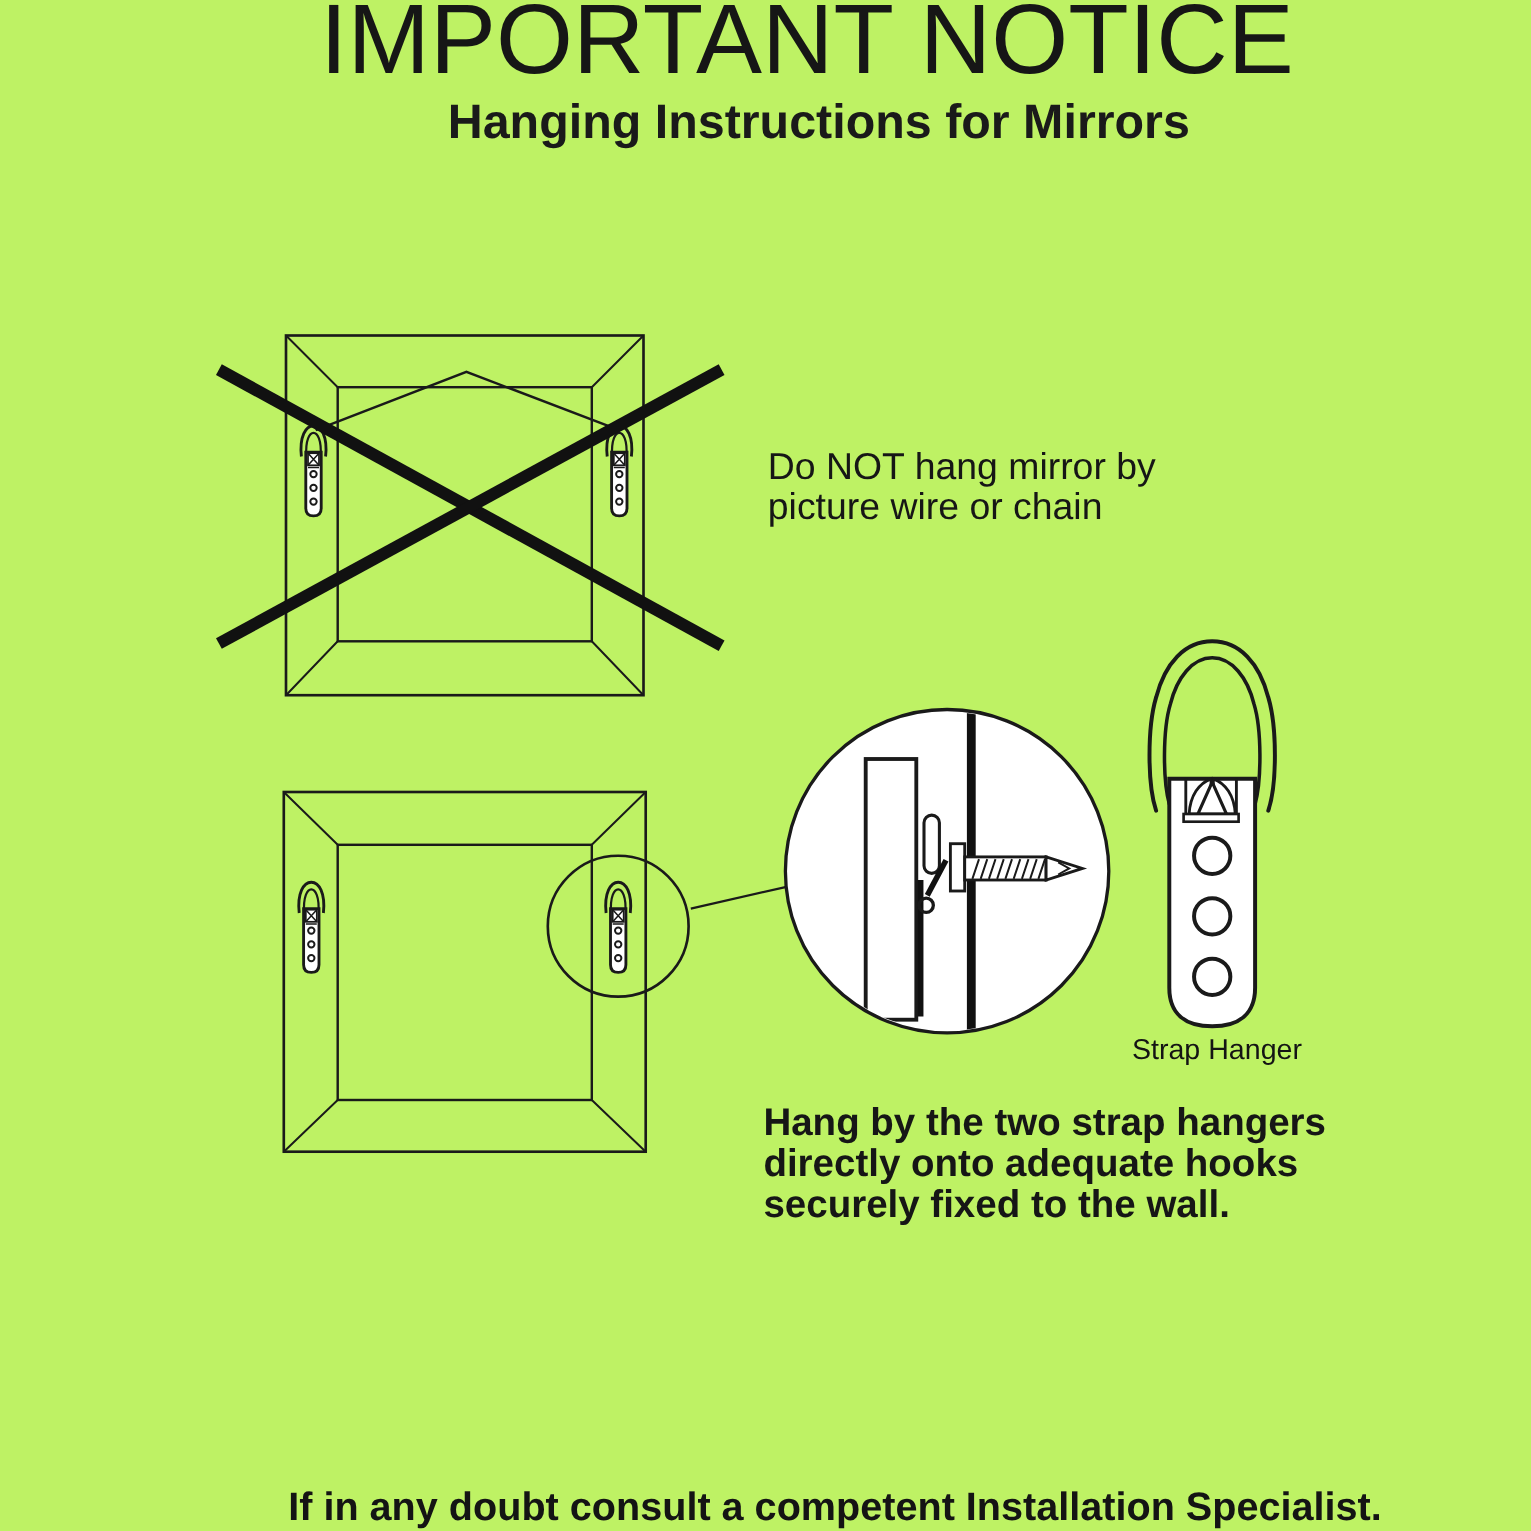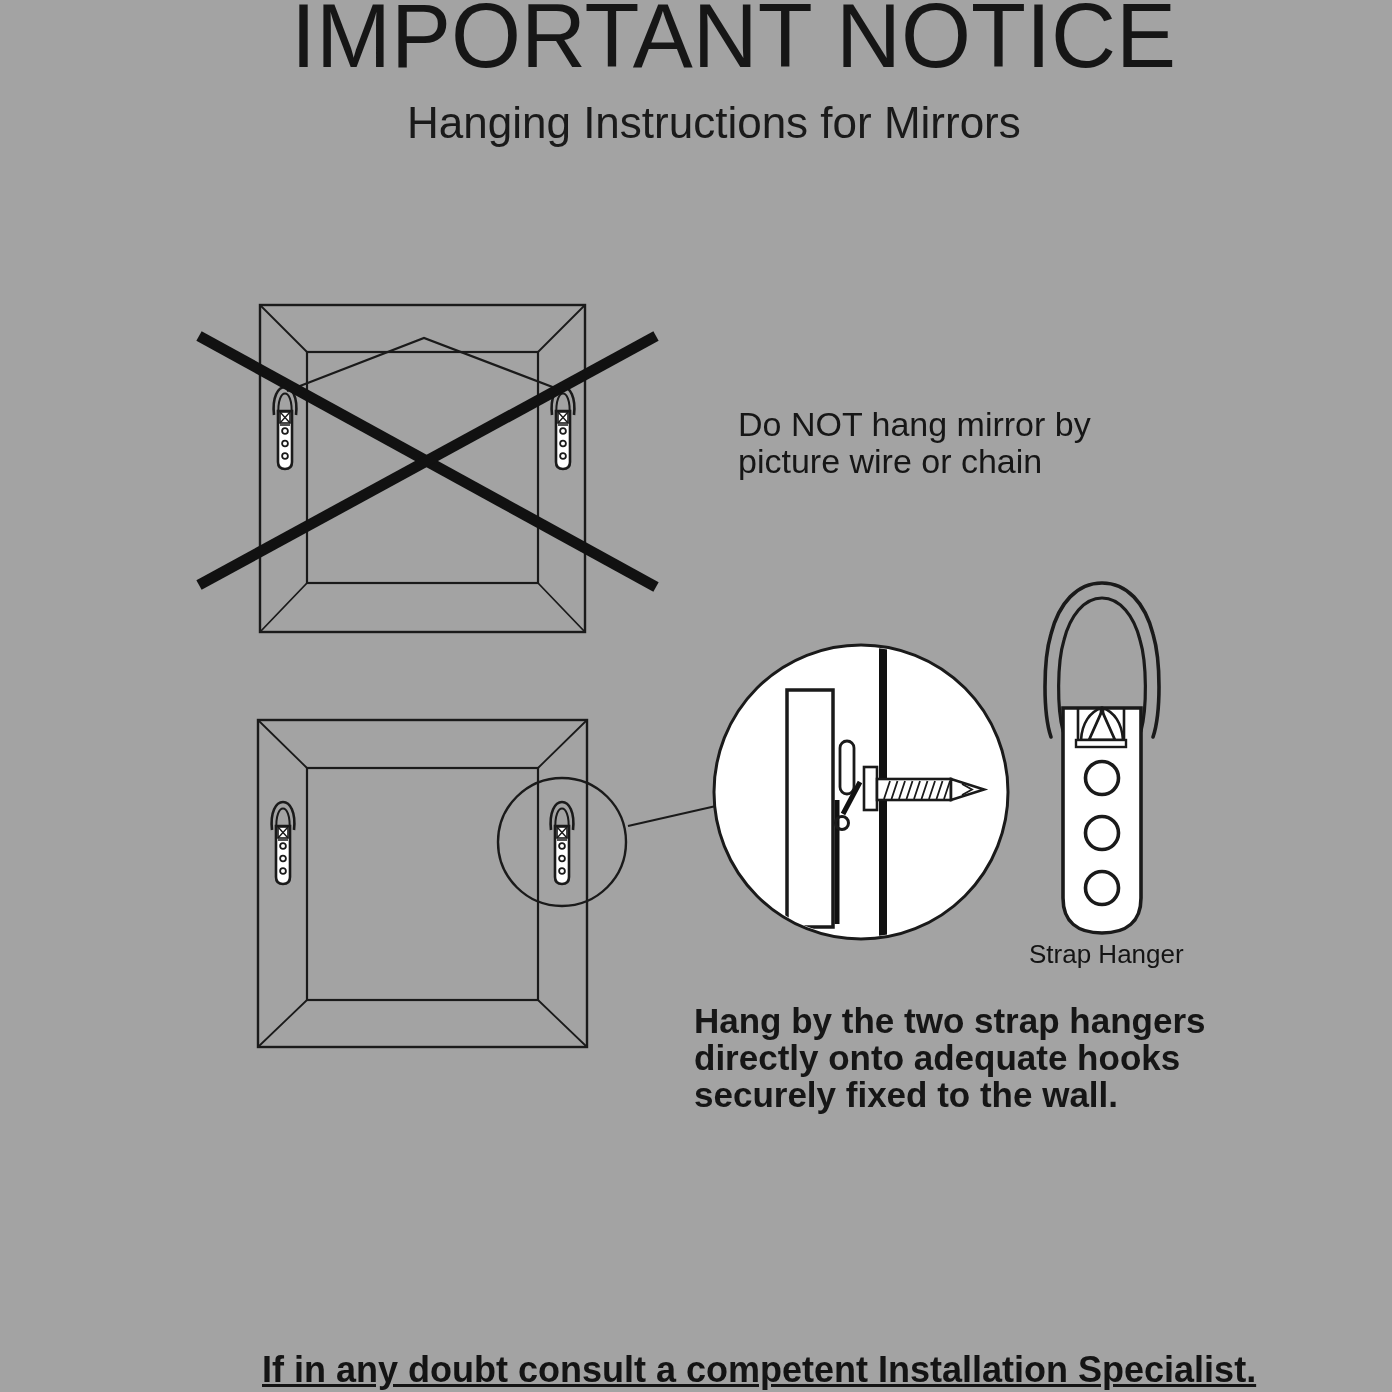--- a/index.html
+++ b/index.html
@@ -1,38 +1,38 @@
 <!DOCTYPE html>
 <html><head>
 <meta charset="utf-8">
 <style>
   html,body{margin:0;padding:0;background:#fff;}
   .page{
     position:relative;
     width:1392px;height:1392px;
-    background:#a3a3a3;
+    background:#bef264;
     font-family:"Liberation Sans", sans-serif;
     color:#141414;
     overflow:hidden;
   }
   .abs{position:absolute;white-space:nowrap;}
   .title{
     left:291px;top:-9px;
     font-size:90px;line-height:1;
     letter-spacing:0px;
     color:#161616;
   }
   .subtitle{font-size:44px;line-height:1;color:#1a1a1a;}
-  .sub1{left:407px;top:101px;}
+  .sub1{left:407px;top:89px;font-weight:bold;}
   .sub2{left:530px;top:159px;}
   .note{white-space:pre-line;color:#161616;}
-  .do-not{left:698px;top:406px;font-size:34px;line-height:37px;font-weight:400;margin-left:40px;}
+  .do-not{left:698px;top:406px;font-size:34px;line-height:37px;font-weight:400;}
   .hang-by{left:694px;top:1002px;font-size:35px;line-height:37px;font-weight:bold;}
   .never-hang{left:409px;top:1142px;font-size:35px;line-height:35px;font-weight:bold;}
-  .footer-note{left:262px;top:1352px;font-size:36px;line-height:1;font-weight:bold;white-space:nowrap;text-decoration:underline;}
+  .footer-note{left:262px;top:1352px;font-size:36px;line-height:1;font-weight:bold;white-space:nowrap;}
   .strap-label{left:1029px;top:941px;width:146px;text-align:left;font-size:26px;line-height:1;}
   svg{position:absolute;left:0;top:0;}
   .ln{stroke:#1a1a1a;fill:none;}
 </style>
 </head>
 <body>
 
 <div class="page">
 
   <div class="abs title">IMPORTANT NOTICE</div>

